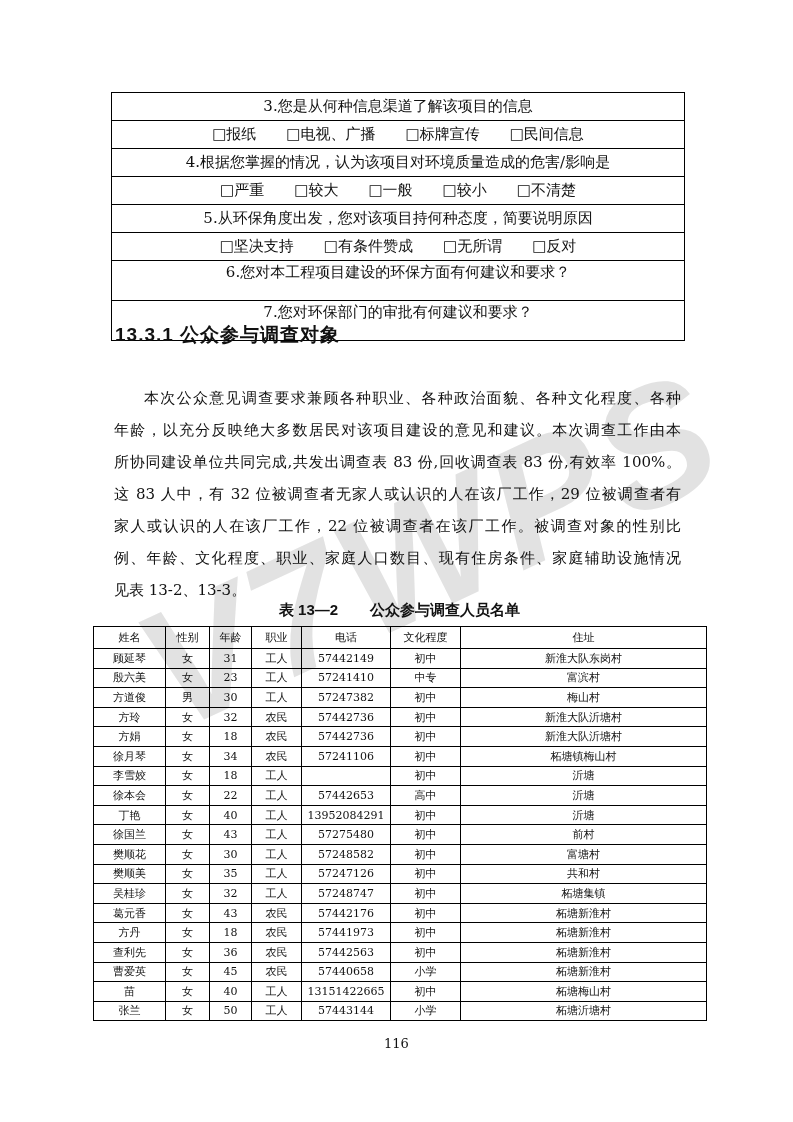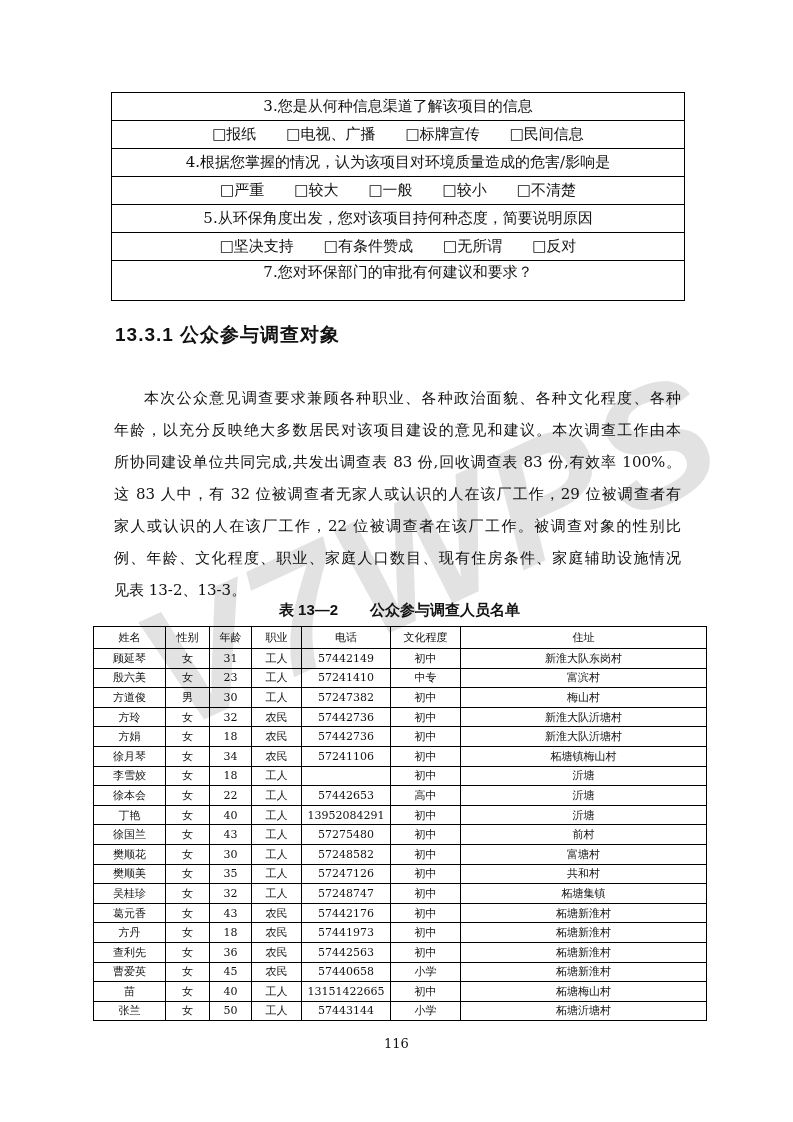--- a/index.html
+++ b/index.html
@@ -191,20 +191,23 @@
             <td class="q-normal">
               <div class="q-options">
                 <span>□坚决支持</span>
                 <span>□有条件赞成</span>
                 <span>□无所谓</span>
                 <span>□反对</span>
               </div>
             </td>
           </tr>
           <tr>
+            <td class="q-tall">6.您对本工程项目建设的环保方面有何建议和要求？</td>
+          </tr>
+          <tr>
             <td class="q-tall">7.您对环保部门的审批有何建议和要求？</td>
           </tr>
         </tbody>
     </table>
 
     <div class="section-heading">13.3.1 公众参与调查对象</div>
 
     <div class="para">
         <div class="para-line first">本次公众意见调查要求兼顾各种职业、各种政治面貌、各种文化程度、各种</div>
         <div class="para-line">年龄，以充分反映绝大多数居民对该项目建设的意见和建议。本次调查工作由本</div>

